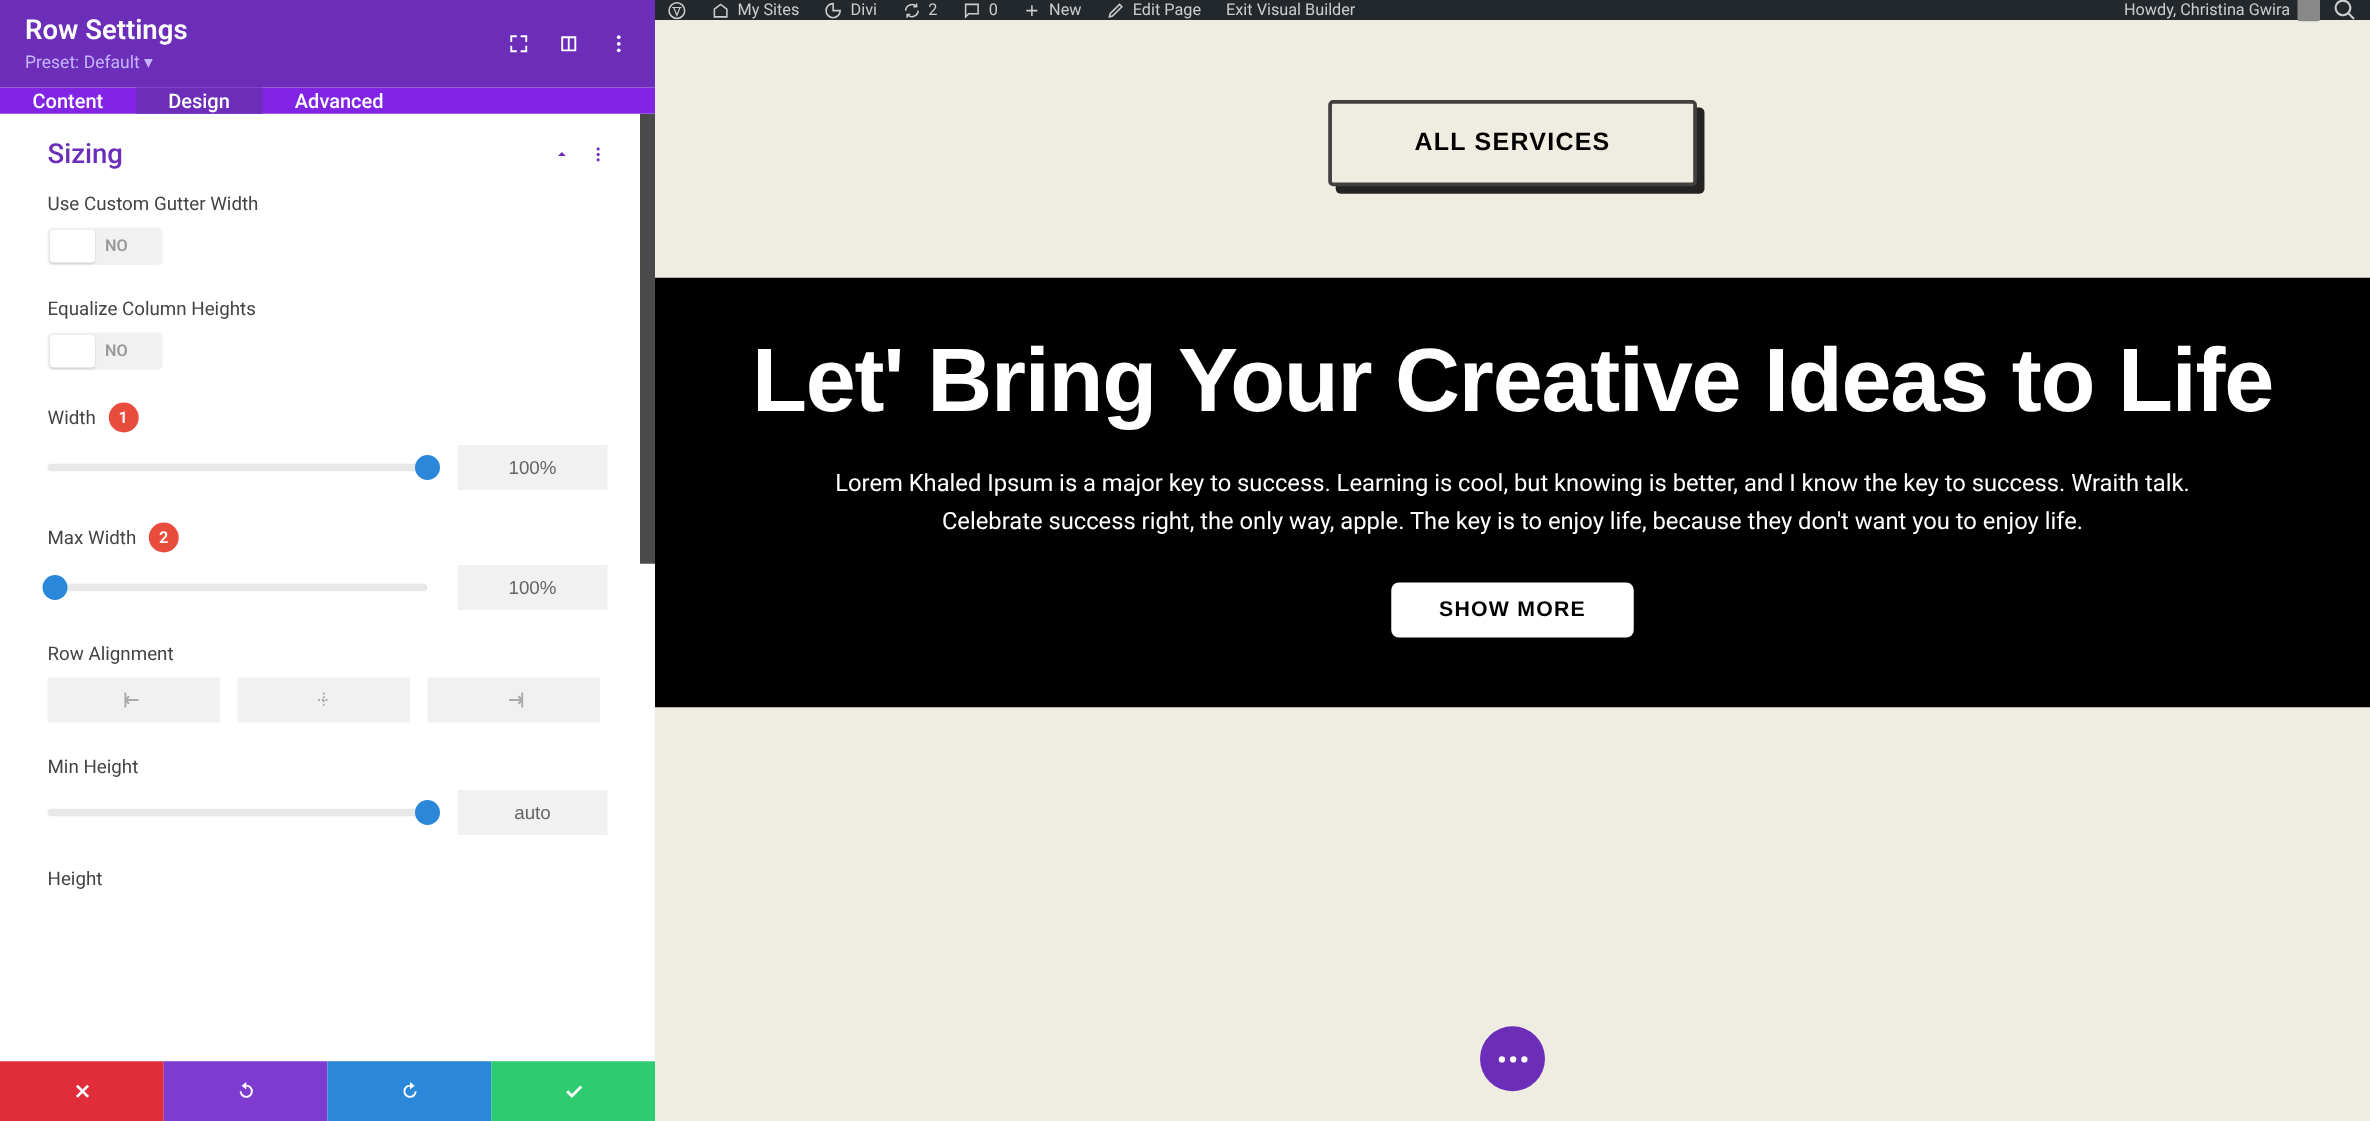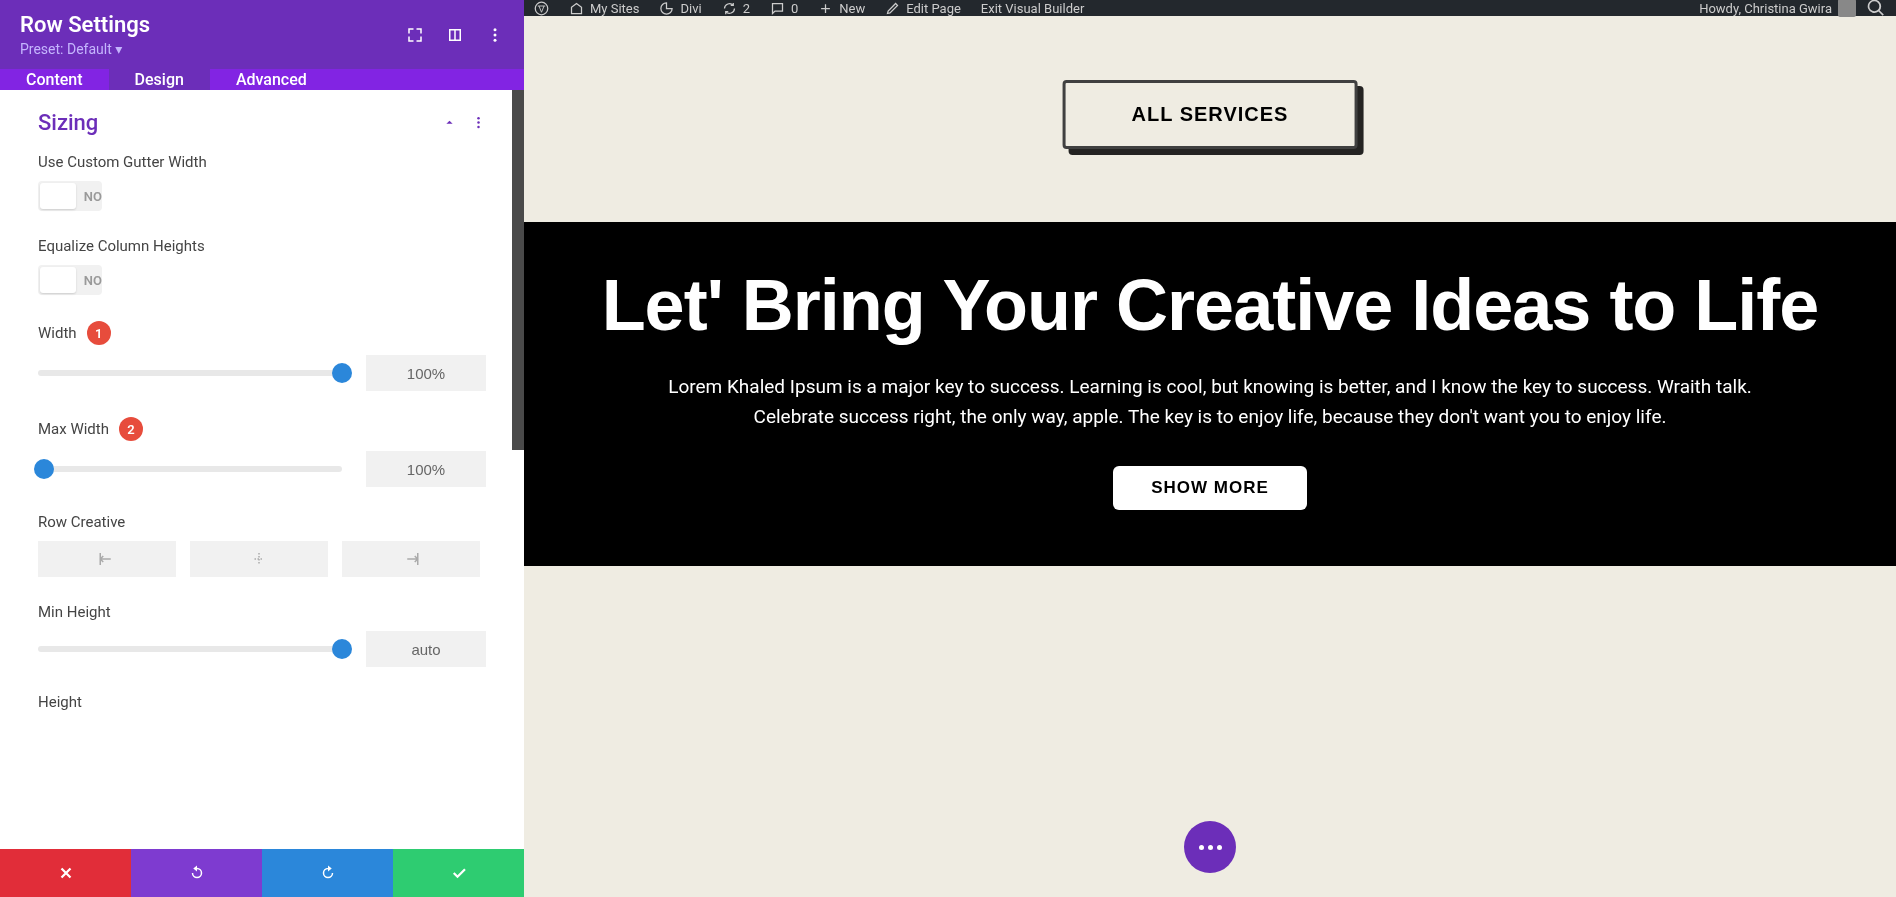--- a/index.html
+++ b/index.html
@@ -25,21 +25,21 @@
 
 .sb-body { flex: 1; overflow-y: auto; padding: 20px 38px 0 38px; position: relative; }
 .sb-scroll-track { position: absolute; right: 0; top: 0; width: 12px; height: 360px; background: #e8e8e8; }
 .sb-scroll-thumb { width: 12px; height: 360px; background: #4a4a4a; }
 
 .opt-head { display: flex; align-items: center; margin-bottom: 18px; }
 .opt-head-title { color: #6c2eb9; font-size: 22px; font-weight: 500; }
 .opt-head-icons { margin-left: auto; display: flex; align-items: center; gap: 14px; color: #888; }
 
 .opt-label { font-size: 15px; color: #444; margin-bottom: 10px; display: flex; align-items: center; gap: 10px; }
-.opt-toggle { width: 64px; height: 30px; background: #f1f1f1; border-radius: 4px; display: flex; align-items: center; margin-bottom: 26px; position: relative; }
+.opt-toggle { width: 92px; height: 30px; background: #f1f1f1; border-radius: 4px; display: flex; align-items: center; margin-bottom: 26px; position: relative; }
 .opt-toggle-knob { width: 36px; height: 26px; background: #fff; border-radius: 3px; margin: 2px; box-shadow: 0 1px 2px rgba(0,0,0,0.15); }
 .opt-toggle-text { color: #999; font-size: 13px; font-weight: 600; margin-left: 6px; }
 
 .opt-slider-row { display: flex; align-items: center; gap: 24px; margin-bottom: 26px; }
 .opt-slider { flex: 1; height: 6px; background: #e8e8e8; position: relative; border-radius: 3px; }
 .opt-slider-handle { width: 20px; height: 20px; background: #2b87da; border-radius: 50%; position: absolute; top: -7px; cursor: pointer; }
 .opt-value { width: 120px; height: 36px; background: #f1f1f1; border: none; text-align: center; font-size: 15px; color: #666; }
 
 .align-btns { display: flex; gap: 14px; margin-bottom: 26px; }
 .align-btn { width: 138px; height: 36px; background: #f1f1f1; display: flex; align-items: center; justify-content: center; cursor: pointer; color: #aaa; }
@@ -145,21 +145,21 @@
       <span>Max Width</span>
       <span class="badge">2</span>
     </div>
     <div class="opt-slider-row">
       <div class="opt-slider">
         <div class="opt-slider-handle" style="left: -4px;"></div>
       </div>
       <input class="opt-value" value="100%" style="">
     </div>
 
-    <div class="opt-label">Row Creative</div>
+    <div class="opt-label">Row Alignment</div>
     <div class="align-btns">
       <div class="align-btn">
         <svg class="icon" viewBox="0 0 24 24">
             <path d="M3 12h14M3 12l4-4M3 12l4 4" stroke="#aaa" stroke-width="2" fill="none"></path>
             <path d="M3 4v16" stroke="#aaa" stroke-width="2"></path>
           </svg>
       </div>
       <div class="align-btn">
         <svg class="icon" viewBox="0 0 24 24">
             <path d="M12 4v16M6 12h12" stroke="#aaa" stroke-width="2" fill="none" stroke-dasharray="2 2"></path>

